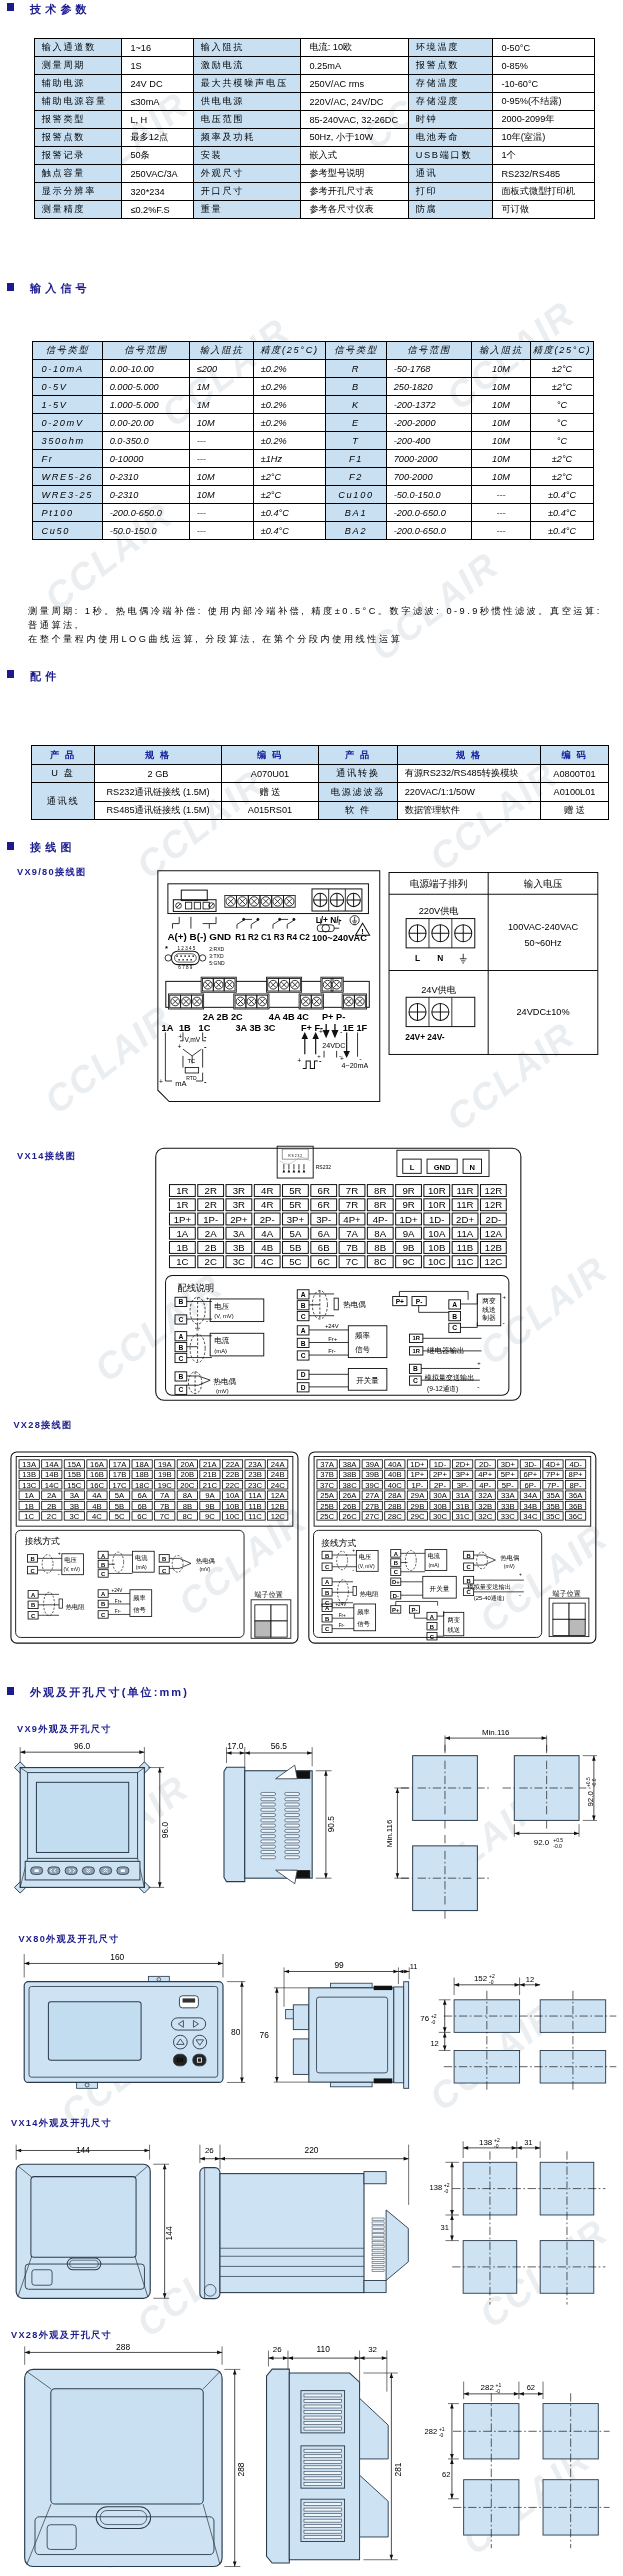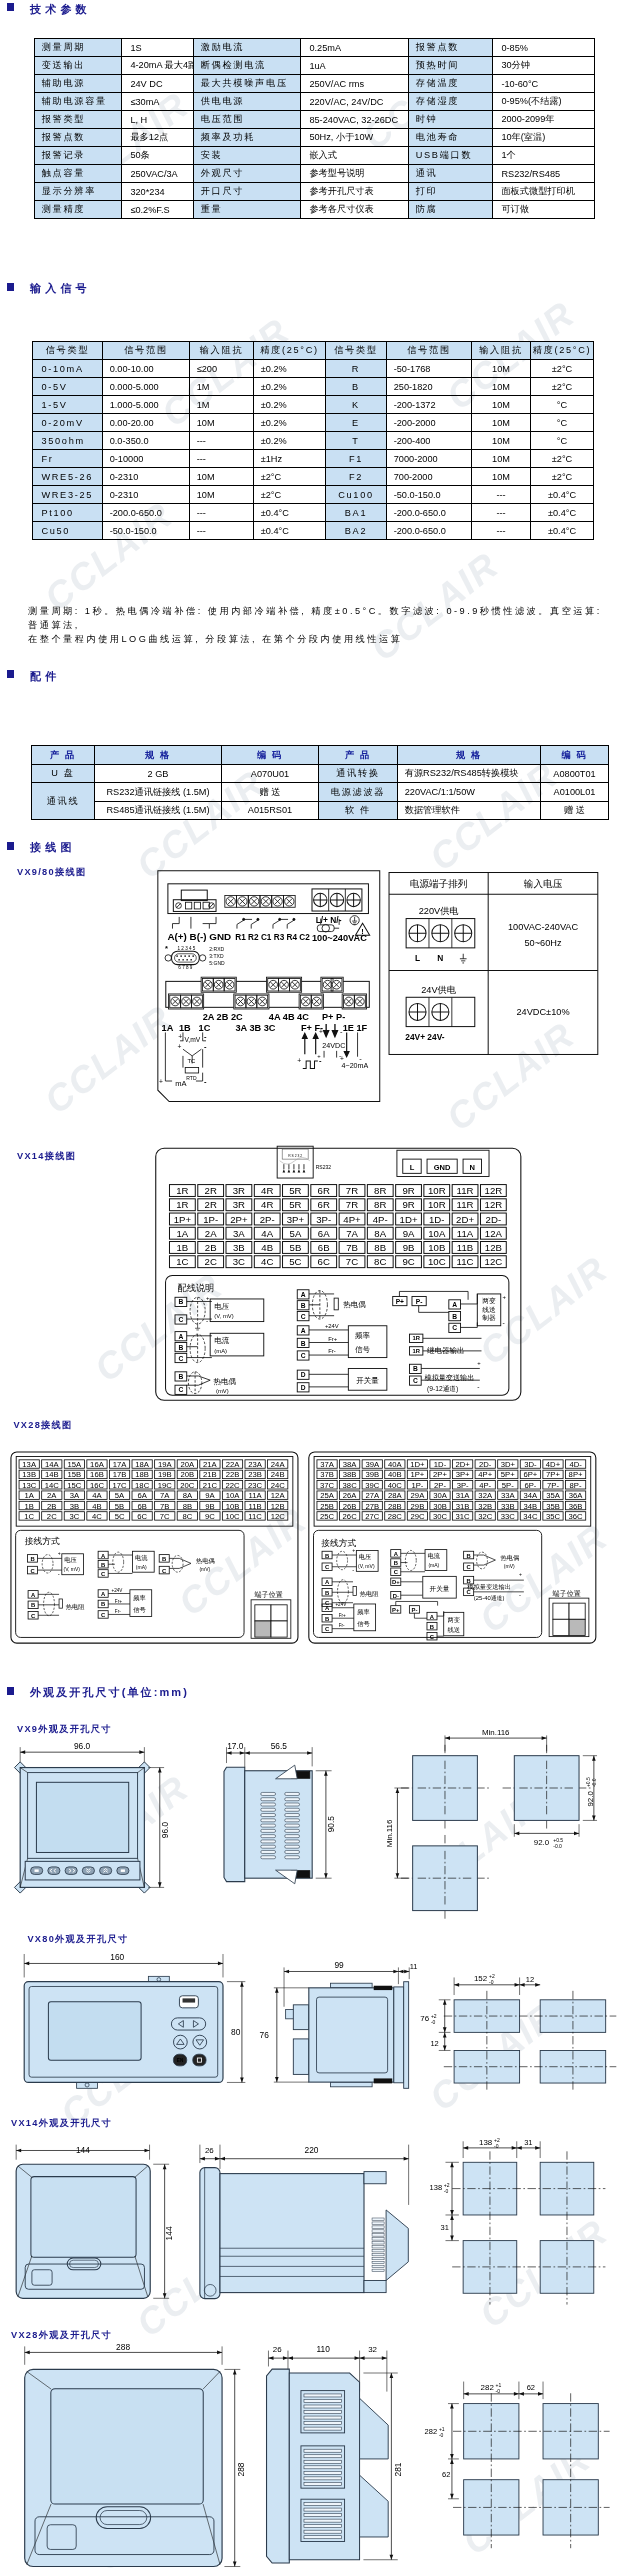--- a/index.html
+++ b/index.html
@@ -61,51 +61,51 @@
 <div class="sech" style="left:30px;top:1685px;letter-spacing:2.1px;">外观及开孔尺寸(单位:mm)</div>
 
 <div class="sublbl" style="left:17px;top:866px;">VX9/80接线图</div>
 
 <div class="sublbl" style="left:17px;top:1150px;">VX14接线图</div>
 
 <div class="sublbl" style="left:13.4px;top:1419px;">VX28接线图</div>
 
 <div class="sublbl" style="left:17px;top:1723px;">VX9外观及开孔尺寸</div>
 
-<div class="sublbl" style="left:18.4px;top:1933px;margin-left:9px;">VX80外观及开孔尺寸</div>
+<div class="sublbl" style="left:18.4px;top:1933px;">VX80外观及开孔尺寸</div>
 
 <div class="sublbl" style="left:11px;top:2117px;">VX14外观及开孔尺寸</div>
 
 <div class="sublbl" style="left:11px;top:2329px;">VX28外观及开孔尺寸</div>
 
 <table class="abs" style="left:34px;top:38px;width:560px;">
 <colgroup>
       <col style="width:87px">
       <col style="width:72px">
       <col style="width:107px">
       <col style="width:108px">
       <col style="width:84px">
       <col style="width:102px">
     </colgroup>
 <tbody>
+      <tr style="height:18px">
+<td class="hd pl8">输入通道数</td>
+<td class="pl10">1~16</td>
+<td class="hd pl8">输入阻抗</td>
+<td class="pl10">电流: 10欧</td>
+<td class="hd pl8">环境温度</td>
+<td class="pl10">0-50°C</td>
+</tr>
 <tr style="height:18px">
 <td class="hd pl8">测量周期</td>
 <td class="pl10">1S</td>
 <td class="hd pl8">激励电流</td>
 <td class="pl10">0.25mA</td>
 <td class="hd pl8">报警点数</td>
 <td class="pl10">0-85%</td>
-</tr>
-<tr style="height:18px">
-<td class="hd pl8">变送输出</td>
-<td class="pl10">4-20mA 最大4路</td>
-<td class="hd pl8">断偶检测电流</td>
-<td class="pl10">1uA</td>
-<td class="hd pl8">预热时间</td>
-<td class="pl10">30分钟</td>
 </tr>
 <tr style="height:18px">
 <td class="hd pl8">辅助电源</td>
 <td class="pl10">24V DC</td>
 <td class="hd pl8">最大共模噪声电压</td>
 <td class="pl10">250V/AC rms</td>
 <td class="hd pl8">存储温度</td>
 <td class="pl10">-10-60°C</td>
 </tr>
 <tr style="height:18px">
@@ -160,21 +160,21 @@
 <td class="hd pl8">测量精度</td>
 <td class="pl10">≤0.2%F.S</td>
 <td class="hd pl8">重量</td>
 <td class="pl10">参考各尺寸仪表</td>
 <td class="hd pl8">防腐</td>
 <td class="pl10">可订做</td>
 </tr>
 </tbody>
   </table>
 
-<table class="abs" style="left:32px;top:341px;width:562px;">
+<table class="abs" style="left:32px;top:341px;width:562px;font-style:italic;">
 <colgroup>
       <col style="width:70px">
       <col style="width:87px">
       <col style="width:64px">
       <col style="width:72px">
       <col style="width:61px">
       <col style="width:85px">
       <col style="width:59px">
       <col style="width:63px">
     </colgroup>

